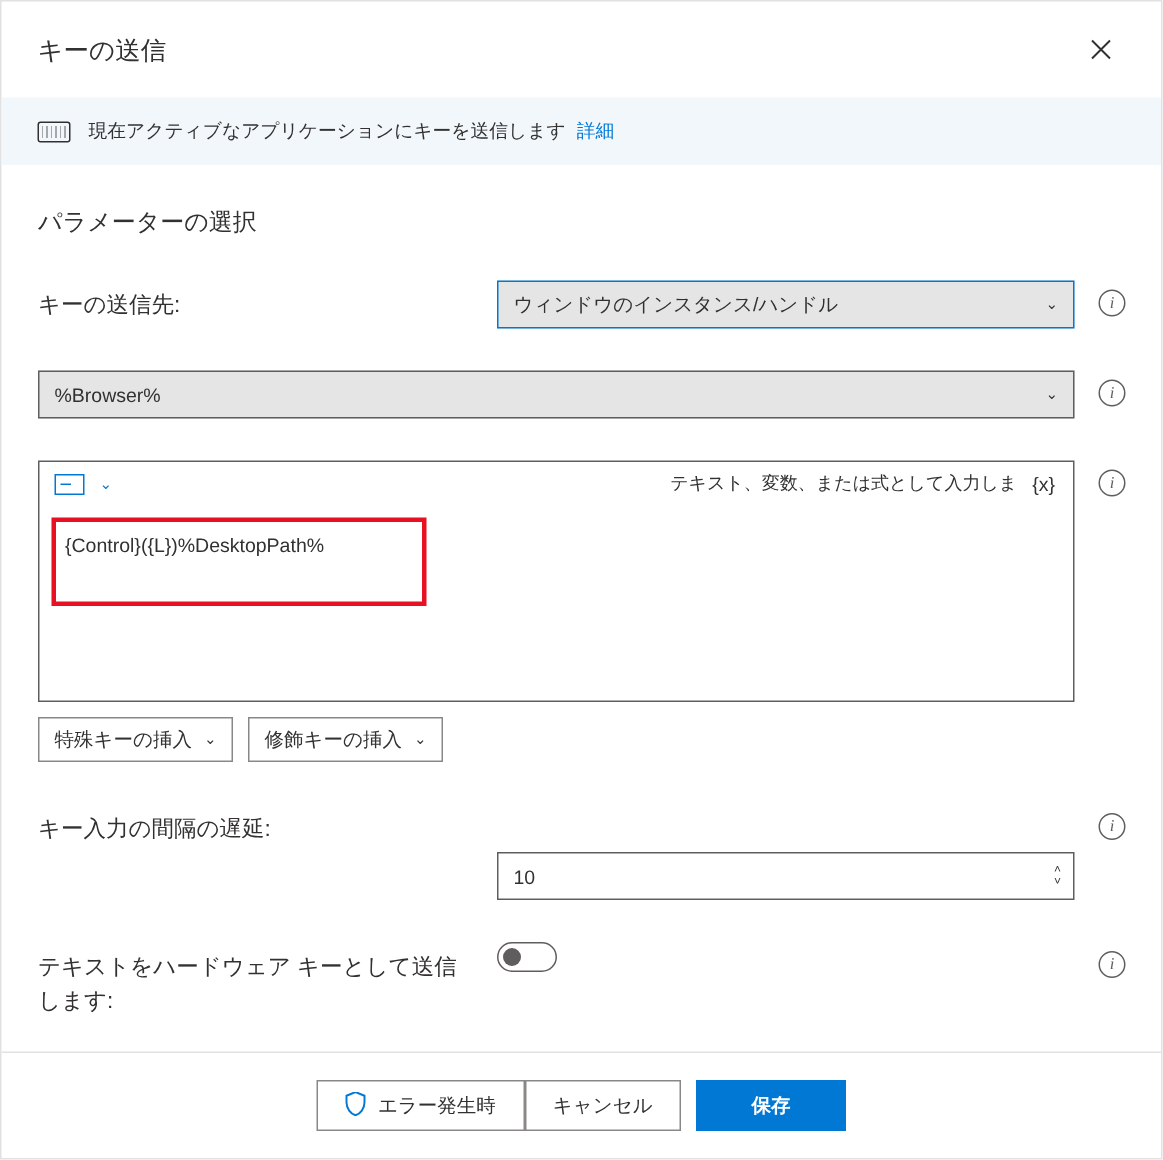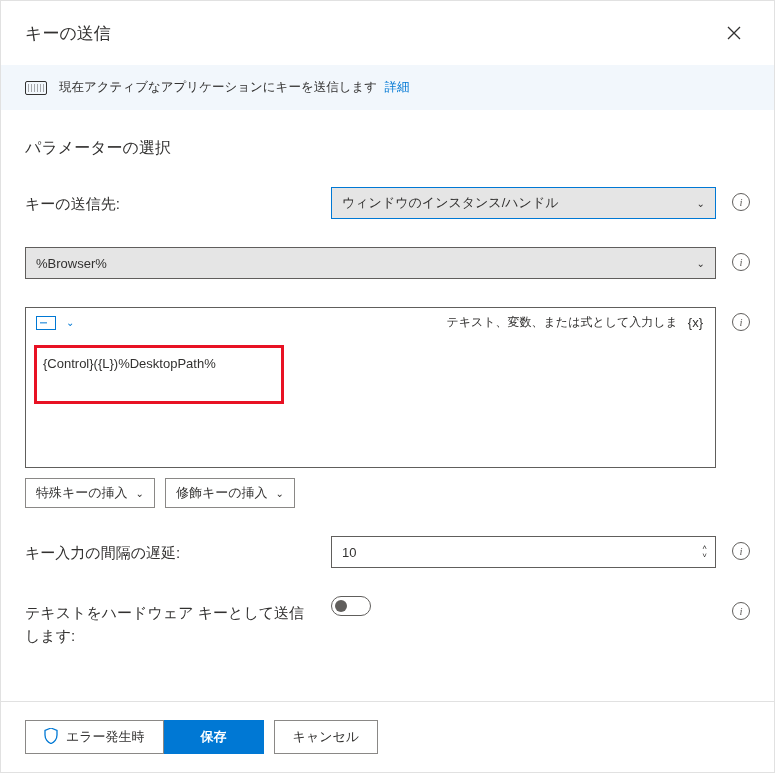--- a/index.html
+++ b/index.html
@@ -159,20 +159,21 @@
     }
     .spinner-box {
       width: 100%;
       height: 32px;
       border: 1px solid #605e5c;
       display: flex;
       align-items: center;
       justify-content: space-between;
       padding: 0 8px 0 10px;
       font-size: 13px;
+      margin-top: 32px;
     }
     .spinner-arrows { display: flex; flex-direction: column; line-height: 1; font-size: 8px; cursor: pointer; }
     .toggle {
       width: 40px; height: 20px;
       border: 1px solid #605e5c;
       border-radius: 10px;
       position: relative;
       cursor: pointer;
       background: #fff;
     }
@@ -181,21 +182,21 @@
       background: #605e5c;
       border-radius: 50%;
       position: absolute;
       left: 3px; top: 3px;
     }
     .footer {
       border-top: 1px solid #e1e1e1;
       padding: 18px 24px;
       display: flex;
       align-items: center;
-      justify-content: flex-start;
+      justify-content: center;
     }
     .left-btn {
       border: 1px solid #8a8886;
       height: 34px;
       padding: 0 18px;
       display: flex;
       align-items: center;
       gap: 8px;
       cursor: pointer;
       background: #fff;
@@ -332,16 +333,16 @@
 <div class="footer">
   <div class="left-btn">
     <span class="shield-icon">
       <svg width="14" height="16" viewBox="0 0 14 16">
           <path d="M7 0L13 2.5V7c0 4-2.7 7.5-6 8.5C3.7 14.5 1 11 1 7V2.5L7 0z" fill="none" stroke="#0078d4" stroke-width="1.3"></path>
         </svg>
     </span>
     <span>エラー発生時</span>
   </div>
   <div class="right-buttons">
+    <div class="btn">キャンセル</div>
     <div class="btn btn-primary">保存</div>
-    <div class="btn">キャンセル</div>
   </div>
 </div>
 
 </body></html>

